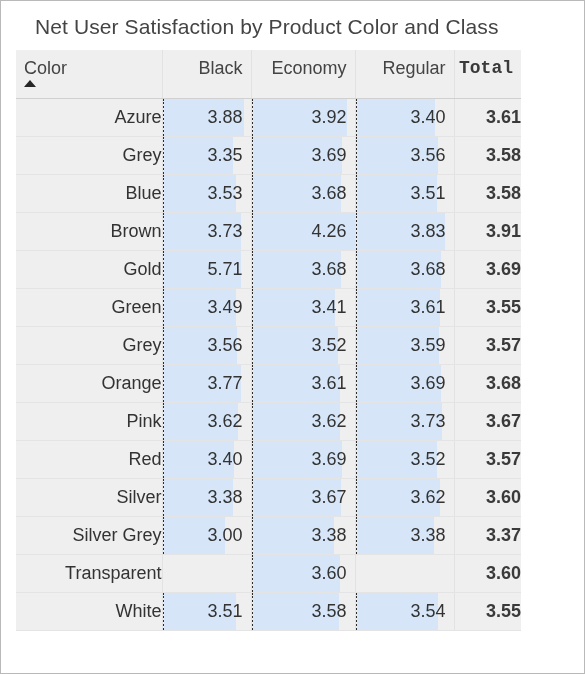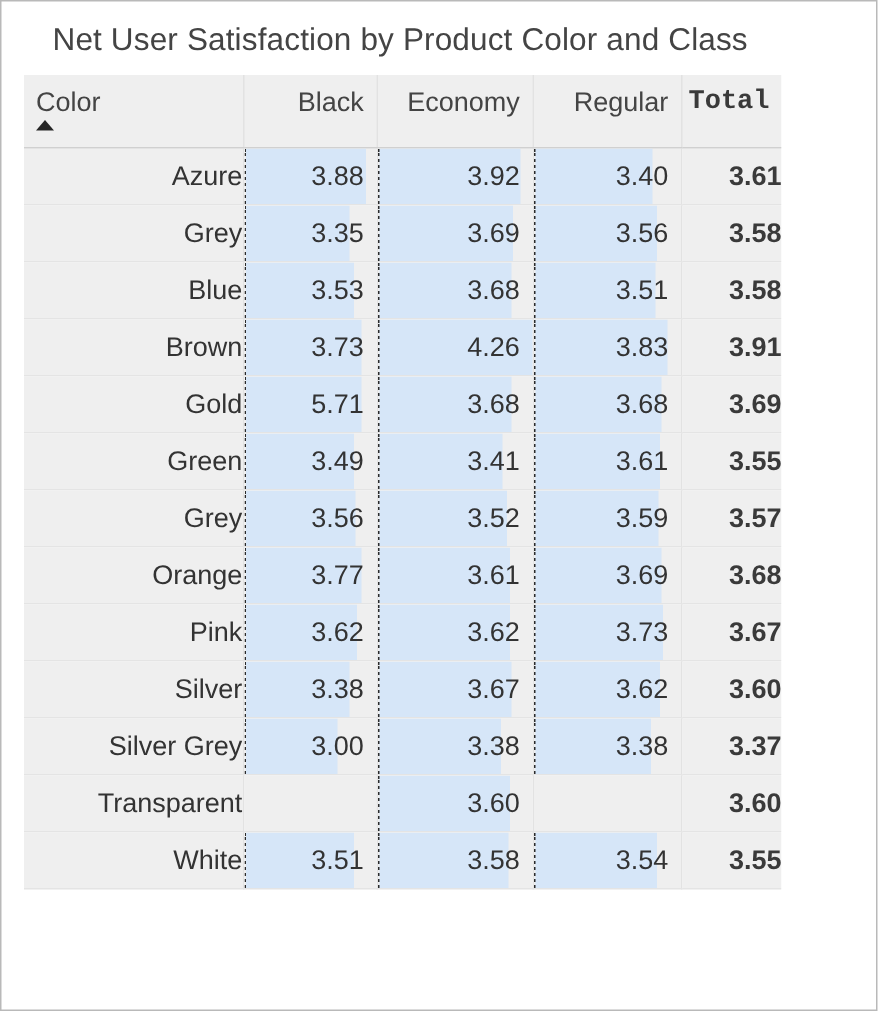--- a/index.html
+++ b/index.html
@@ -377,20 +377,39 @@
               <span class="bar-value">3.62</span>
             </td>
             <td class="cell-bar">
               <span class="bar-axis"></span>
               <span class="bar-fill" style="width: 87.5587%; background: rgb(214, 230, 248);"></span>
               <span class="bar-value">3.73</span>
             </td>
             <td class="cell-total">3.67</td>
           </tr>
           <tr>
+            <td class="cell-color">Red</td>
+            <td class="cell-bar">
+              <span class="bar-axis"></span>
+              <span class="bar-fill" style="width: 79.8122%; background: rgb(214, 230, 248);"></span>
+              <span class="bar-value">3.40</span>
+            </td>
+            <td class="cell-bar">
+              <span class="bar-axis"></span>
+              <span class="bar-fill" style="width: 86.6197%; background: rgb(214, 230, 248);"></span>
+              <span class="bar-value">3.69</span>
+            </td>
+            <td class="cell-bar">
+              <span class="bar-axis"></span>
+              <span class="bar-fill" style="width: 82.6291%; background: rgb(214, 230, 248);"></span>
+              <span class="bar-value">3.52</span>
+            </td>
+            <td class="cell-total">3.57</td>
+          </tr>
+          <tr>
             <td class="cell-color">Silver</td>
             <td class="cell-bar">
               <span class="bar-axis"></span>
               <span class="bar-fill" style="width: 79.3427%; background: rgb(214, 230, 248);"></span>
               <span class="bar-value">3.38</span>
             </td>
             <td class="cell-bar">
               <span class="bar-axis"></span>
               <span class="bar-fill" style="width: 86.1502%; background: rgb(214, 230, 248);"></span>
               <span class="bar-value">3.67</span>

